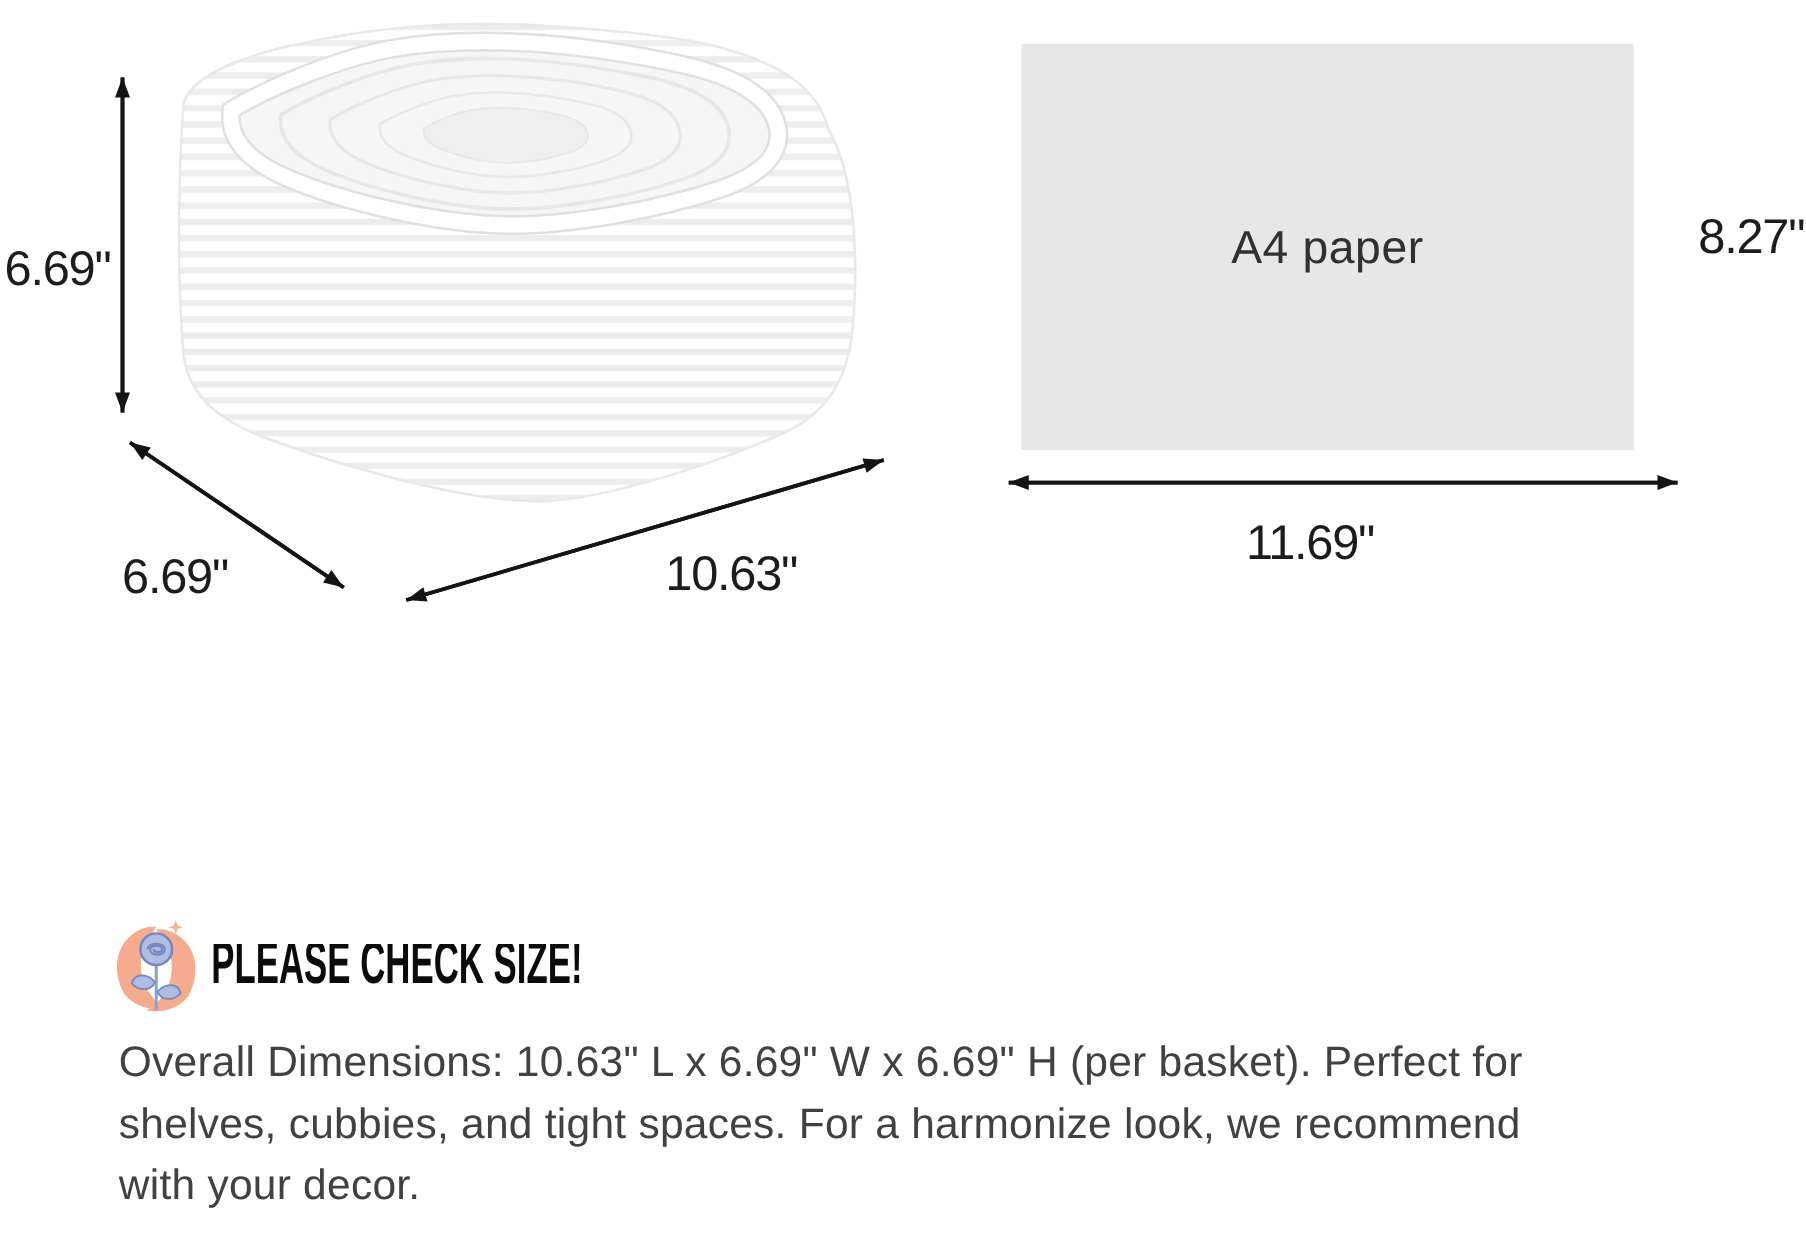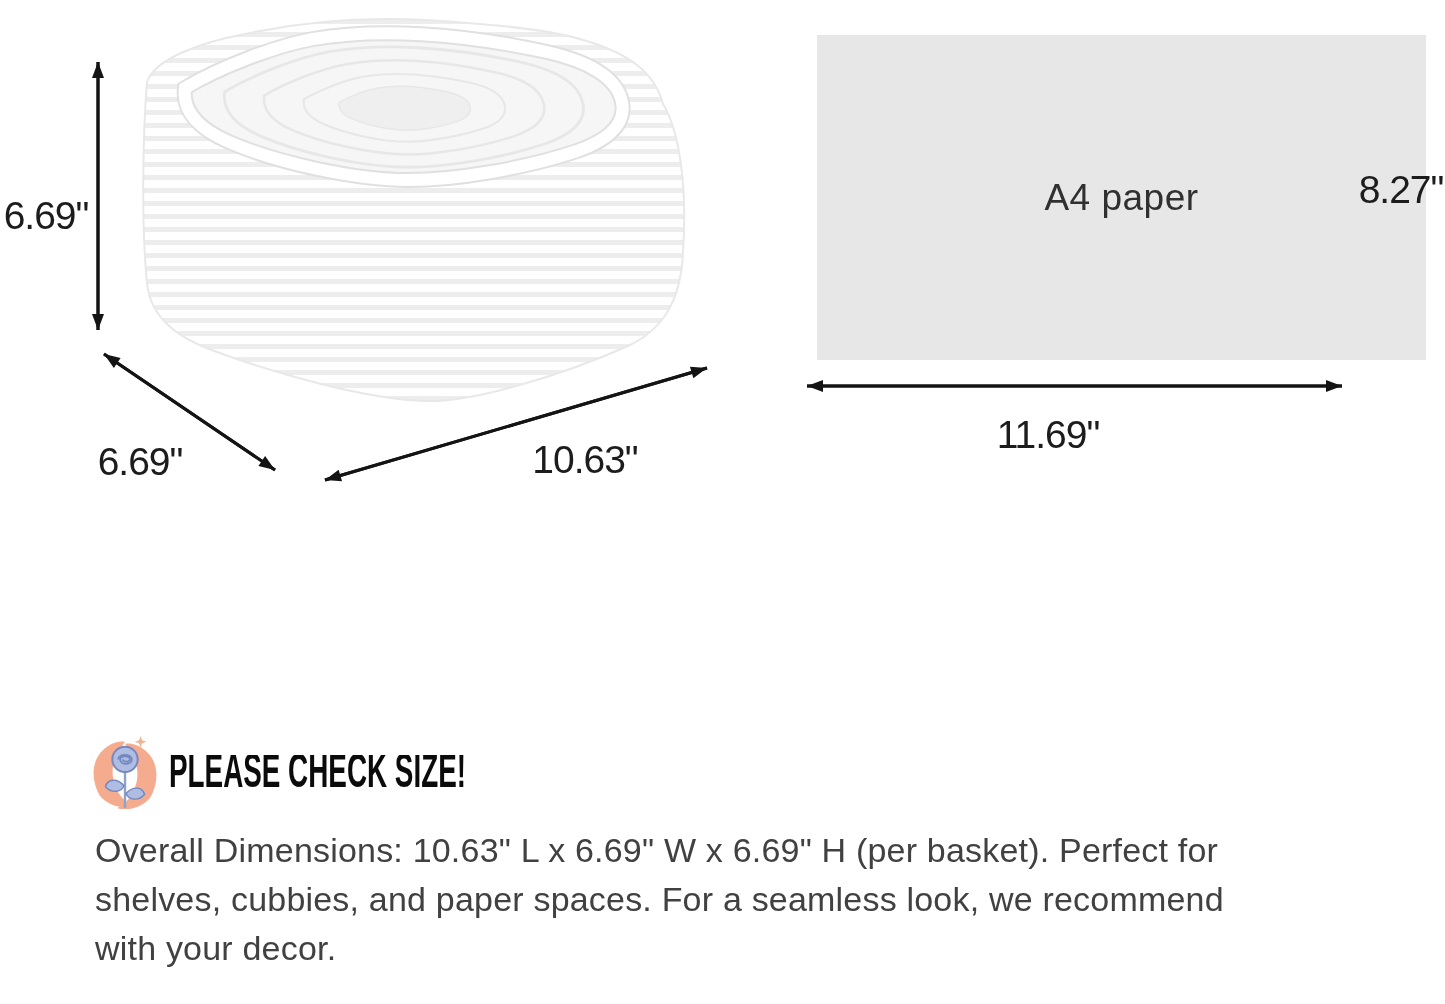--- a/index.html
+++ b/index.html
@@ -6,21 +6,21 @@
   .canvas{
     position:relative;width:1445px;height:1004px;background:#ffffff;overflow:hidden;
     font-family:"Liberation Sans","DejaVu Sans",sans-serif;color:#1b1b1b;
   }
   .abs{position:absolute;}
   .dim-label{
     position:absolute;transform:translate(-50%,-50%);
     font-size:39px;letter-spacing:-1px;color:#1c1c1c;white-space:nowrap;
   }
   .paper-rect{
-    position:absolute;left:817px;top:35px;width:609px;height:325px;
+    position:absolute;left:817px;top:35px;width:490px;height:325px;
     display:flex;align-items:center;justify-content:center;
   }
   .paper-label{font-size:37px;color:#303030;letter-spacing:0.5px;}
   .notice-heading{
     position:absolute;left:169px;top:742px;
     font-size:48px;font-weight:800;color:#0b0b0b;line-height:58px;
     white-space:nowrap;transform:scaleX(0.58);transform-origin:left top;
     letter-spacing:0px;
     -webkit-mask-image:repeating-linear-gradient(to bottom,#000 0 11px,transparent 11px 13.5px,#000 13.5px 24px,#000 24px 100%);
     mask-image:repeating-linear-gradient(to bottom,#000 0 11px,transparent 11px 13.5px,#000 13.5px 24px,#000 24px 100%);
@@ -124,17 +124,17 @@
     <circle cx="40" cy="25" r="13" stroke-width="2" stroke="#7487C0" fill="#AFBDE3"></circle>
     <path fill="none" stroke-width="1.8" d="M33,25 C33,19 47,19 47,25 C47,31 35,31 35,25 C35,21 45,21 45,25 C45,28 37,28 38,25" stroke="#7487C0"></path>
 
     <path d="M56,1 L57.5,5.5 L62,7 L57.5,8.5 L56,13 L54.5,8.5 L50,7 L54.5,5.5 Z" fill="#F2B390"></path>
   </svg>
 
   <div class="notice-heading">PLEASE CHECK SIZE!</div>
 
   <div class="body-text">
     <div class="body-line">Overall Dimensions: 10.63" L x 6.69" W x 6.69" H (per basket). Perfect for</div>
-    <div class="body-line">shelves, cubbies, and paper spaces. For a seamless look, we recommend</div>
+    <div class="body-line">shelves, cubbies, and tight spaces. For a harmonize look, we recommend</div>
     <div class="body-line">with your decor.</div>
   </div>
 
 </div>
 
 </body></html>

